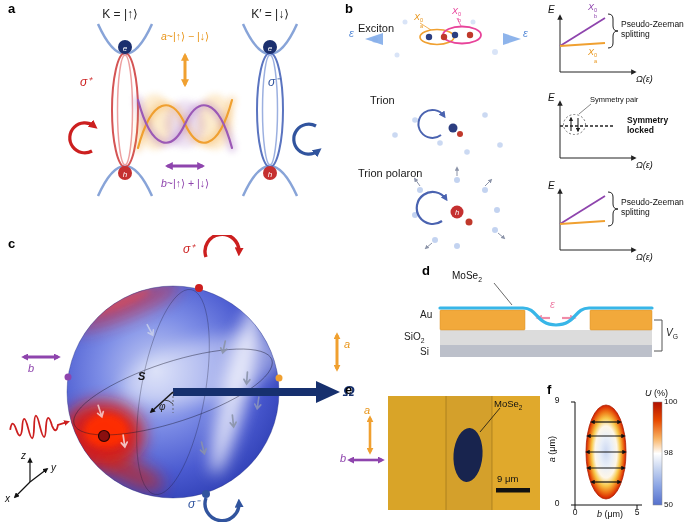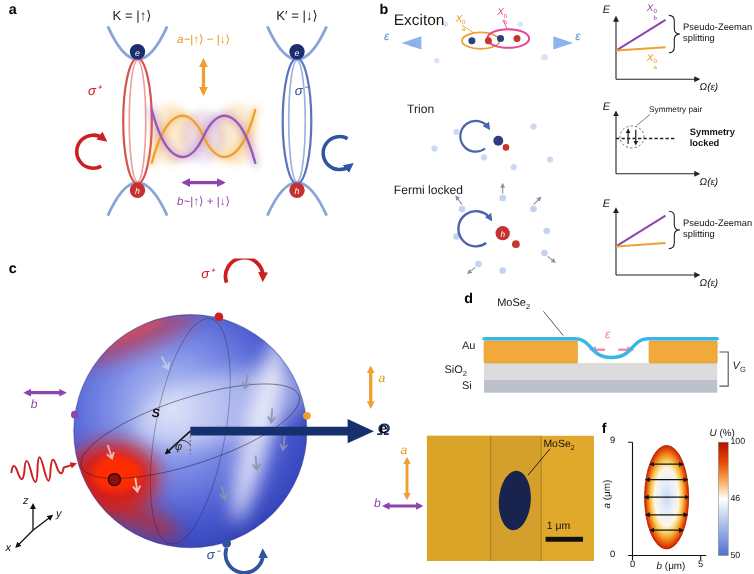--- a/index.html
+++ b/index.html
@@ -173,23 +173,23 @@
     <g>
       <line x1="215" y1="250" x2="215" y2="190" stroke="#222" stroke-width="1" marker-end="url(#mBk5)"></line>
       <line x1="215" y1="250" x2="290" y2="250" stroke="#222" stroke-width="1" marker-end="url(#mBk5)"></line>
       <line x1="215" y1="224" x2="260" y2="196" stroke="#8e44ad" stroke-width="1.8"></line>
       <line x1="215" y1="224" x2="260" y2="221" stroke="#f0a030" stroke-width="1.8"></line>
       <path d="M263,192 Q268,192 268,197 L268,204 Q268,209 273,209 Q268,209 268,214 L268,221 Q268,226 263,226" stroke="#222" stroke-width="1" fill="none"></path>
     </g>
   </svg>
 
   <div class="lbl pl" style="left:345px;top:2px">b</div>
-  <div class="lbl" style="left:358px;top:10px;font-size:14px;color:#1a1a1a">Exciton</div>
+  <div class="lbl" style="left:358px;top:22px;font-size:11px;color:#1a1a1a">Exciton</div>
   <div class="lbl" style="left:370px;top:94px;font-size:11px;color:#1a1a1a">Trion</div>
-  <div class="lbl" style="left:358px;top:167px;font-size:11px;color:#1a1a1a">Fermi locked</div>
+  <div class="lbl" style="left:358px;top:167px;font-size:11px;color:#1a1a1a">Trion polaron</div>
 
   <div class="lbl lb it" style="left:349px;top:27px;font-size:11px">ε</div>
   <div class="lbl lb it" style="left:523px;top:27px;font-size:11px">ε</div>
   <div class="lbl or" style="left:414px;top:12px;font-size:9px"><i>X</i><span class="ss">
         <span>0</span>
         <span>a</span>
       </span></div>
   <div class="lbl mg" style="left:452px;top:6px;font-size:9px"><i>X</i><span class="ss">
         <span>0</span>
         <span>b</span>
@@ -390,21 +390,21 @@
     <line x1="104" y1="0" x2="104" y2="114" stroke="rgba(100,70,5,0.35)" stroke-width="1"></line>
     <ellipse cx="80" cy="59" rx="14.5" ry="27" transform="rotate(4 80 59)" fill="#18244e"></ellipse>
     <line x1="112" y1="12" x2="92" y2="36" stroke="#111" stroke-width="0.8"></line>
     <rect x="108" y="92" width="34" height="4.5" fill="#111"></rect>
   </svg>
 
   <div class="lbl pl" style="left:345px;top:383px">e</div>
   <div class="lbl or it" style="left:364px;top:404px;font-size:11px">a</div>
   <div class="lbl pu it" style="left:340px;top:452px;font-size:11px">b</div>
   <div class="lbl" style="left:494px;top:399px;font-size:9.5px;color:#111"><span>MoSe</span><sub>2</sub></div>
-  <div class="lbl" style="left:497px;top:474px;font-size:9.5px;color:#111">1 μm</div>
+  <div class="lbl" style="left:497px;top:474px;font-size:9.5px;color:#111">9 μm</div>
 
   <svg class="abs" style="left:545px;top:386px" width="140" height="136">
     <defs>
       <marker id="mFk4" viewBox="0 0 10 10" refX="6" refY="5" markerWidth="4.5" markerHeight="4.5" markerUnits="userSpaceOnUse" orient="auto-start-reverse">
           <path d="M0,0L10,5L0,10z" fill="#111"></path>
         </marker>
       <radialGradient id="fGrad" cx="50%" cy="50%" r="50%">
         <stop offset="0%" stop-color="#ccd8f2"></stop>
           <stop offset="30%" stop-color="#e8eef8"></stop>
         <stop offset="55%" stop-color="#fdf6e8"></stop>
@@ -436,21 +436,21 @@
       <line x1="26" y1="119" x2="30" y2="119" stroke="#111" stroke-width="1"></line>
       <line x1="30" y1="119" x2="30" y2="123" stroke="#111" stroke-width="1"></line>
       <line x1="92" y1="119" x2="92" y2="123" stroke="#111" stroke-width="1"></line>
       <rect x="108" y="16" width="9" height="103" fill="url(#cbGrad)" stroke="#888" stroke-width="0.5"></rect>
     </g>
   </svg>
 
   <div class="lbl pl" style="left:547px;top:383px">f</div>
   <div class="lbl" style="left:645px;top:388px;font-size:9px;color:#111"><i>U</i><span> (%)</span></div>
   <div class="lbl" style="left:664px;top:397px;font-size:8px">100</div>
-  <div class="lbl" style="left:664px;top:448px;font-size:8px">46</div>
+  <div class="lbl" style="left:664px;top:448px;font-size:8px">98</div>
   <div class="lbl" style="left:664px;top:500px;font-size:8px">50</div>
   <div class="lbl ctr" style="left:552px;top:396px;width:10px;font-size:8.5px">9</div>
   <div class="lbl ctr" style="left:552px;top:499px;width:10px;font-size:8.5px">0</div>
   <div class="lbl ctr" style="left:570px;top:508px;width:10px;font-size:8.5px">0</div>
   <div class="lbl ctr" style="left:632px;top:508px;width:10px;font-size:8.5px">5</div>
   <div class="lbl ctr" style="left:524px;top:444px;width:56px;font-size:9px;transform:rotate(-90deg)"><i>a</i><span> (μm)</span></div>
   <div class="lbl ctr" style="left:585px;top:509px;width:50px;font-size:9px"><i>b</i><span> (μm)</span></div>
 
 </div>
 

